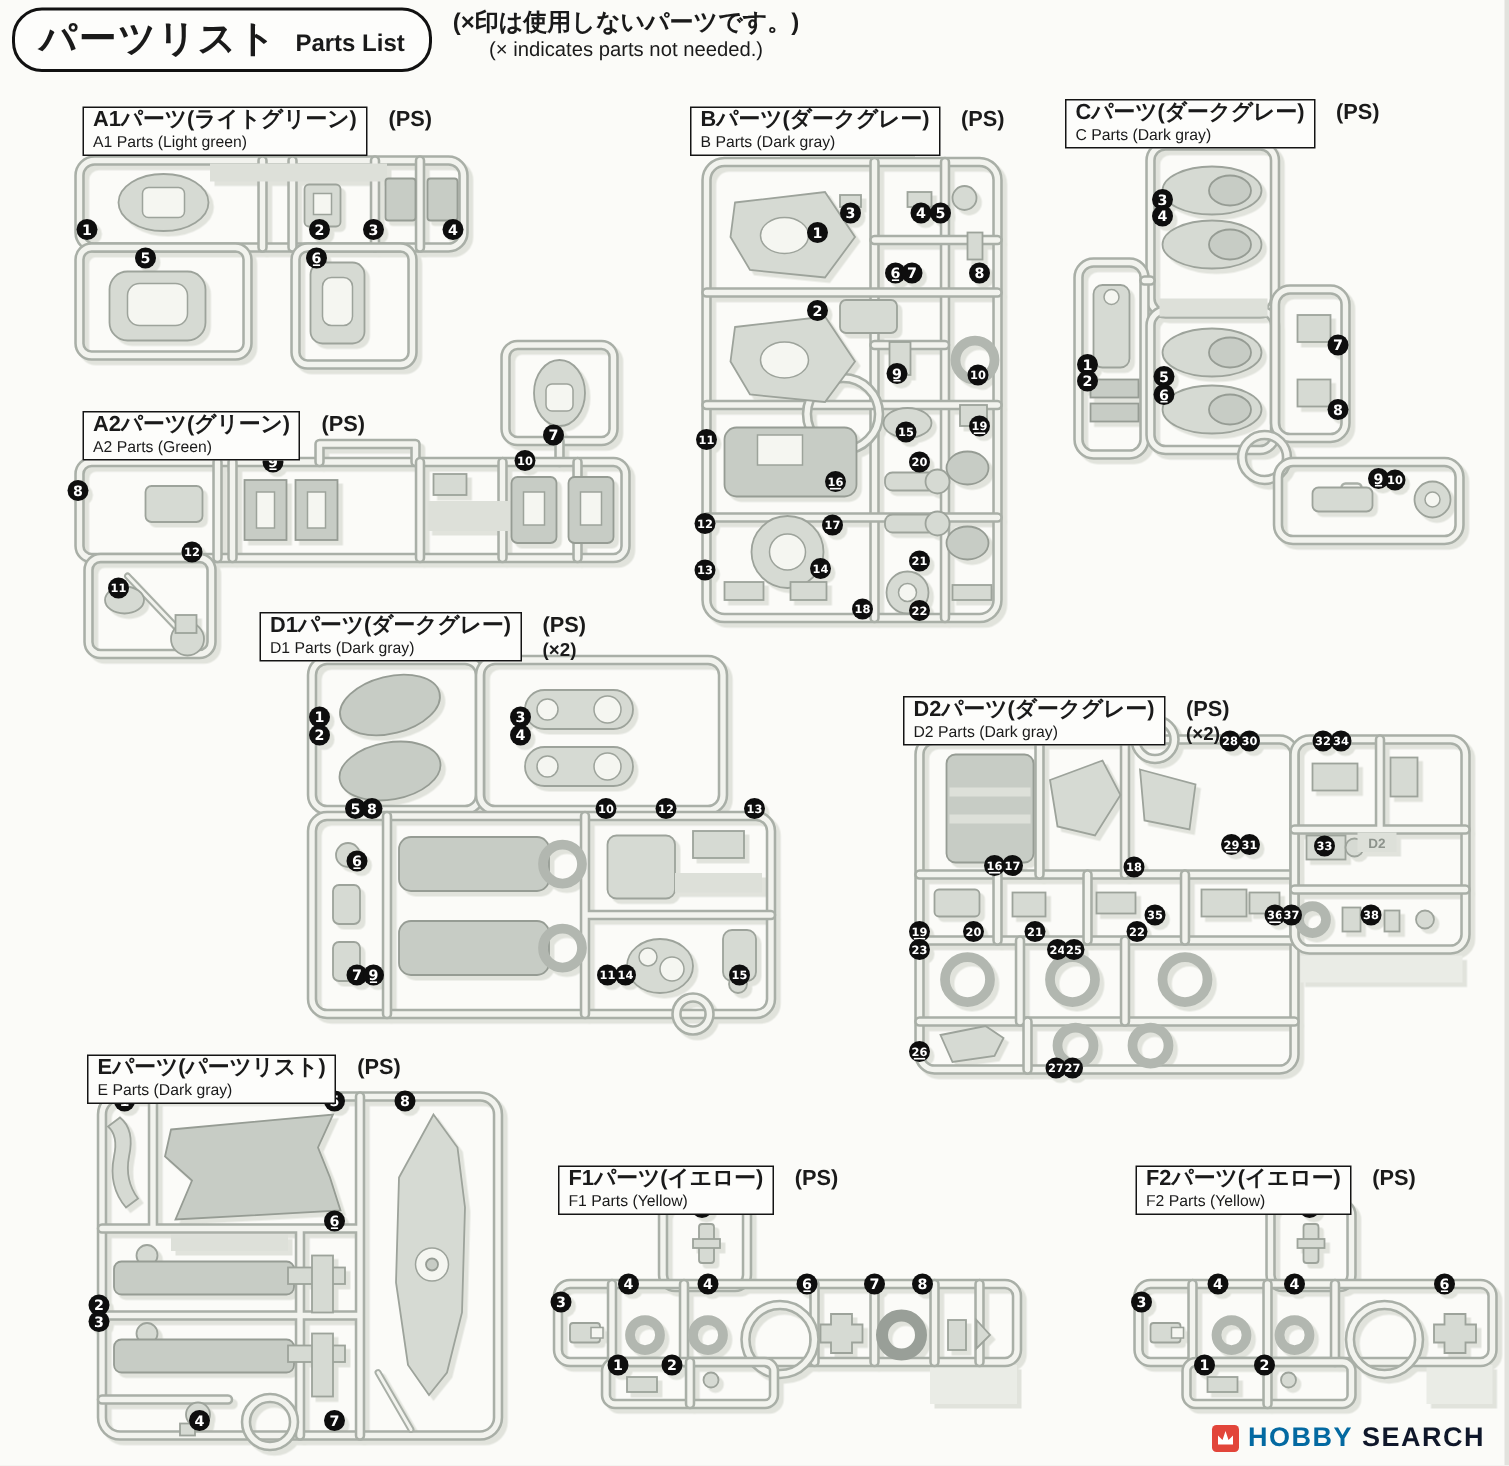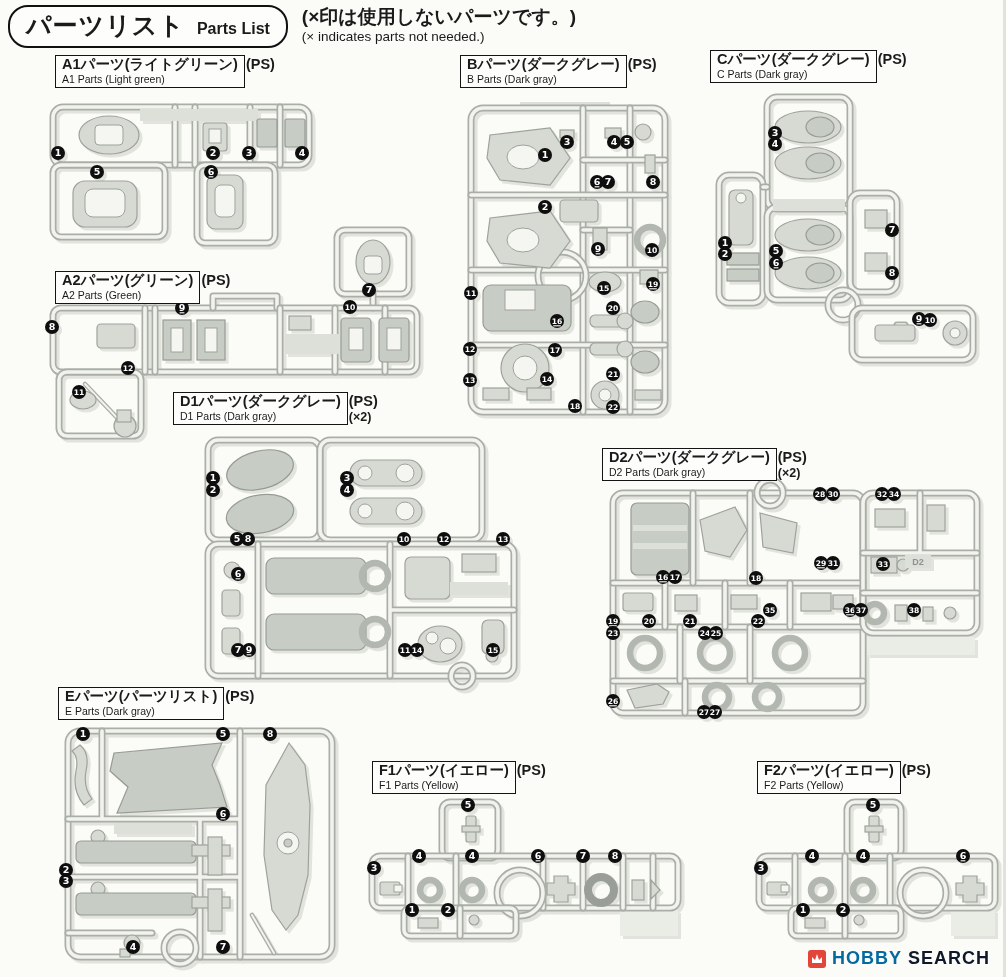--- a/index.html
+++ b/index.html
@@ -6,25 +6,25 @@
   body{background:#e9e9e5;font-family:"Liberation Sans",sans-serif;color:#1a1a1a;}
   .page{position:relative;width:1006px;height:977px;background:#fbfbf8;overflow:hidden;margin:0 auto;}
   .scan-right{position:absolute;right:0;top:0;bottom:0;width:3px;background:#e2e2dd;}
 
   
   .header{position:absolute;left:8px;top:5px;display:flex;gap:14px;align-items:flex-start;}
   .title-pill{border:2.4px solid #111;border-radius:20px;padding:2px 16px 4px;display:flex;align-items:baseline;gap:12px;background:#fdfdfb;}
   .title-jp{font-size:25px;font-weight:bold;letter-spacing:1px;white-space:nowrap;}
   .title-en{font-size:16px;font-weight:bold;white-space:nowrap;}
   .note{line-height:1.2;padding-top:1px;}
-  .note-jp{font-size:19px;font-weight:bold;}
-  .note-en{font-size:13.5px;}
+  .note-jp{font-size:16px;font-weight:bold;}
+  .note-en{font-size:13.5px;text-align:center;}
 
   
-  .runner-label{position:absolute;display:flex;align-items:flex-start;gap:1px;z-index:6;}
+  .runner-label{position:absolute;display:flex;align-items:flex-start;gap:14px;z-index:6;margin-top:16px;}
   .label-box{border:1.7px solid #141414;background:#fdfdfb;padding:1px 6px 2px;white-space:nowrap;}
   .label-jp{font-size:14.5px;font-weight:bold;line-height:1.1;}
   .label-en{font-size:10.5px;line-height:1.15;}
   .label-side{display:flex;flex-direction:column;font-weight:bold;line-height:1.15;padding-top:1px;justify-content:flex-end;}
   .label-ps{font-size:14.5px;}
   .label-mult{font-size:12.5px;}
   .label-mult:empty{display:none;}
 
   
   .runner-svg{position:absolute;overflow:visible;filter:drop-shadow(3px 3px 0 #e1e3dc);}
@@ -71,21 +71,21 @@
     <div class="label-box">
       <div class="label-jp">A1パーツ(ライトグリーン)</div>
       <div class="label-en">A1 Parts (Light green)</div>
     </div>
     <div class="label-side">
       <span class="label-ps">(PS)</span>
 
     </div>
   </div>
 
-  <div class="runner-label" style="left:55px;top:271px">
+  <div class="runner-label" style="left:55px;top:258px">
     <div class="label-box">
       <div class="label-jp">A2パーツ(グリーン)</div>
       <div class="label-en">A2 Parts (Green)</div>
     </div>
     <div class="label-side">
       <span class="label-ps">(PS)</span>
 
     </div>
   </div>
 

